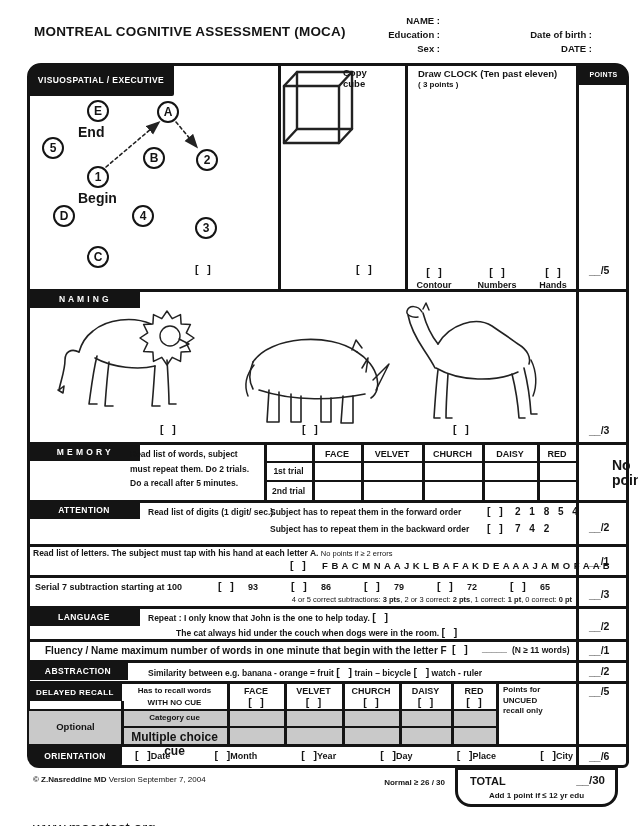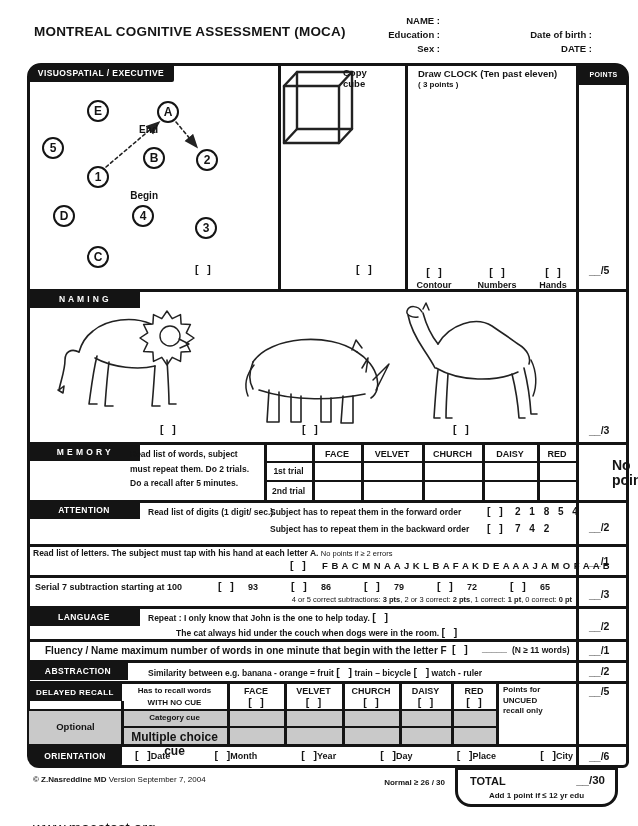--- a/index.html
+++ b/index.html
@@ -29,21 +29,21 @@
   .pts { position:absolute; left:589px; width:46px; font-weight:bold; font-size:10.5px; white-space:pre; }
 
   .cb { font-weight:bold; white-space:pre; font-size:10.5px; }
   .b { font-weight:bold; }
   .txt { position:absolute; font-size:9px; font-weight:bold; white-space:nowrap; }
 
   
   .tn { position:absolute; width:22px; height:22px; border:2px solid #141414; border-radius:50%;
         background:#fff; display:flex; align-items:center; justify-content:center;
         font-size:12px; font-weight:bold; }
-  .tn-lbl { position:absolute; font-size:10px; font-weight:bold; text-align:right; width:40px;margin-left:40px; }
+  .tn-lbl { position:absolute; font-size:14px; font-weight:bold; text-align:left; width:40px; }
 
   svg.lineart { position:absolute; stroke:#222; fill:none; stroke-linecap:round; stroke-linejoin:round; }
 
   
   .cell { position:absolute; font-size:9px; font-weight:bold; text-align:center; }
   .gray { position:absolute; background:#c9c9c9; }
 
   .small { font-size:7.5px; }
   .footer-note { font-size:8px; font-weight:bold; }
 
@@ -75,21 +75,21 @@
   <div class="hline" style="top:575px"></div>
   <div class="hline" style="top:606px"></div>
   <div class="hline" style="top:639px"></div>
   <div class="hline" style="top:660px"></div>
   <div class="hline" style="top:681px"></div>
   <div class="hline" style="top:744px"></div>
 
   <div class="vline" style="left:576px; top:63px; height:705px"></div>
   <div class="pts-hdr">POINTS</div>
 
-  <div class="tab" style="left:28px; top:64px; width:146px; height:18px; border-radius:11px 0 2px 0">VISUOSPATIAL / EXECUTIVE</div>
+  <div class="tab" style="left:28px; top:64px; width:146px; height:32px; border-radius:11px 0 2px 0">VISUOSPATIAL / EXECUTIVE</div>
   <div class="vline" style="left:278px; top:63px; height:226px"></div>
   <div class="vline" style="left:405px; top:63px; height:226px"></div>
 
   <svg class="lineart" style="left:30px; top:85px" width="250" height="204" viewBox="0 0 250 204">
     <defs>
       <marker id="arr" markerWidth="9" markerHeight="8" refX="7" refY="3.5" orient="auto">
         <polygon points="0,0 9,3.5 0,7" fill="#222" stroke="none"></polygon>
       </marker>
     </defs>
     <line x1="76" y1="82" x2="128" y2="38" stroke-width="1.6" stroke-dasharray="3 3" marker-end="url(#arr)"></line>

